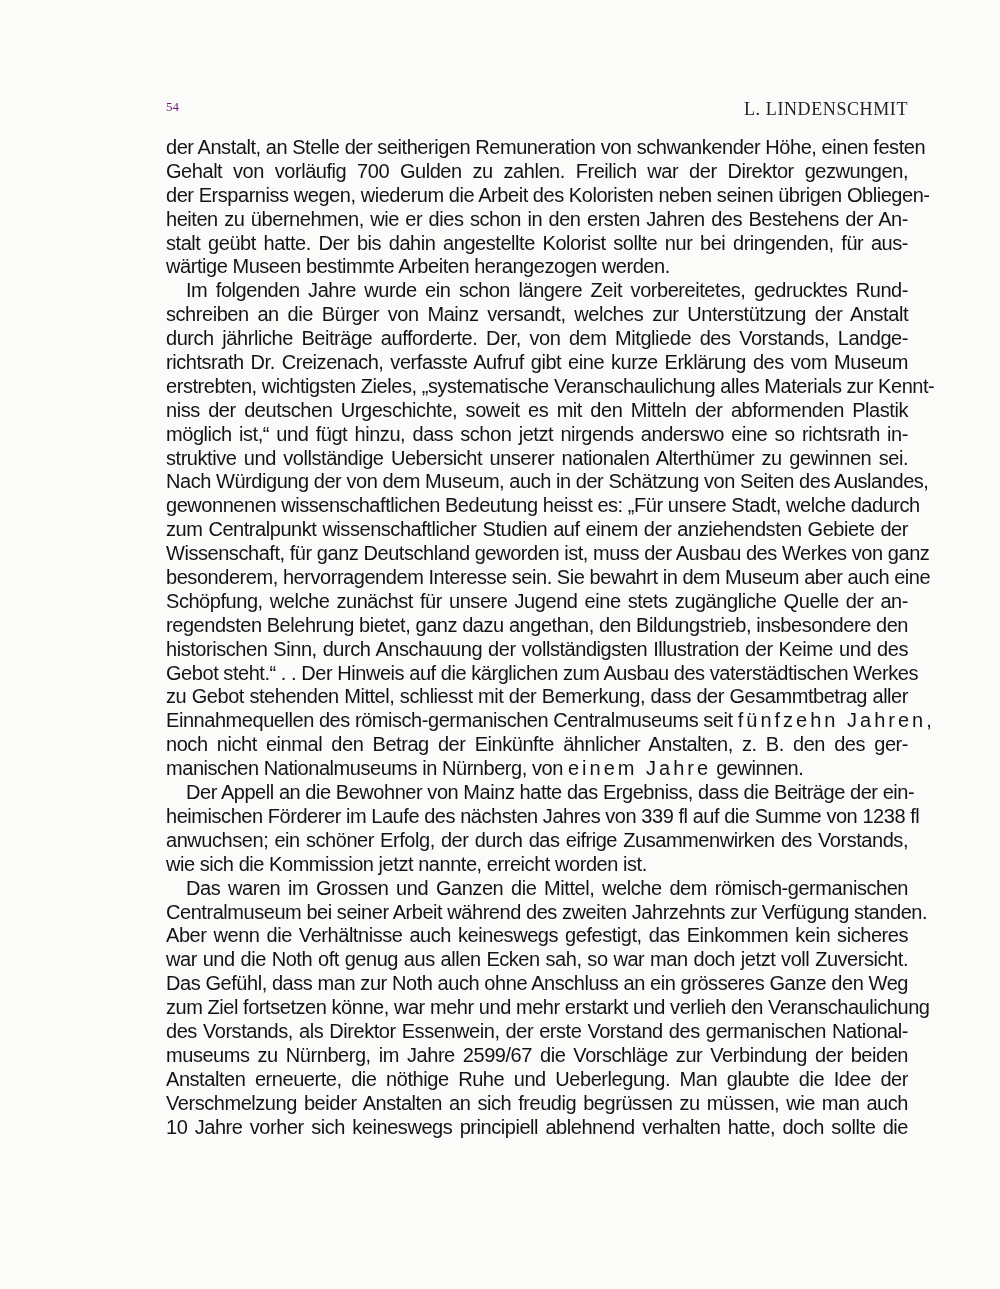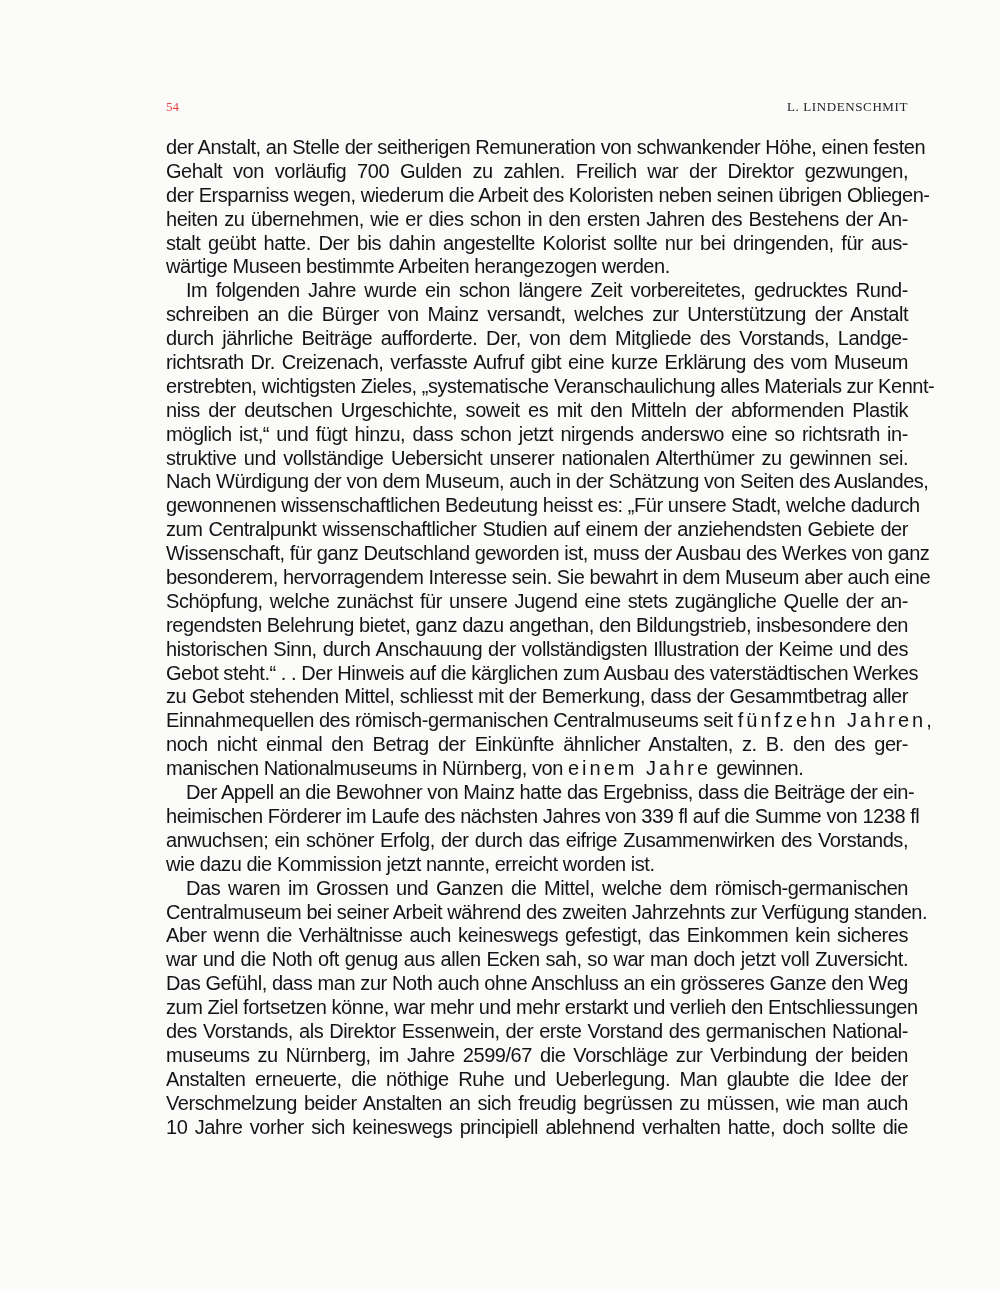--- a/index.html
+++ b/index.html
@@ -10,28 +10,28 @@
       position: relative;
       overflow: hidden;
       color: #141414;
     }
     .page-number {
       position: absolute;
       left: 166px;
       top: 99px;
       font-family: "Liberation Serif", serif;
       font-size: 13px;
-      color: #ef4444;
+      color: #701a75;
     }
     .running-head {
       position: absolute;
       right: 92px;
       top: 99px;
       font-family: "Liberation Serif", serif;
-      font-size: 13px;
+      font-size: 18px;
       letter-spacing: 0.6px;
       color: #222;
     }
     .body-text {
       position: absolute;
       left: 166px;
       top: 136px;
       width: 742px;
     }
     .line {
@@ -91,27 +91,27 @@
     <span class="line">historischen Sinn, durch Anschauung der vollständigsten Illustration der Keime und des</span>
     <span class="line">Gebot steht.“ . .  Der Hinweis auf die kärglichen zum Ausbau des vaterstädtischen Werkes</span>
     <span class="line">zu Gebot stehenden Mittel, schliesst mit der Bemerkung, dass der Gesammtbetrag aller</span>
     <span class="line"><span>Einnahmequellen des römisch-germanischen Centralmuseums seit</span> <span class="spaced">fünfzehn Jahren,</span></span>
     <span class="line">noch nicht einmal den Betrag der Einkünfte ähnlicher Anstalten, z. B. den des ger-</span>
     <span class="line last"><span>manischen Nationalmuseums in Nürnberg, von</span> <span class="spaced">einem Jahre</span><span> gewinnen.</span></span>
 
     <span class="line indent">Der Appell an die Bewohner von Mainz hatte das Ergebniss, dass die Beiträge der ein-</span>
     <span class="line">heimischen Förderer im Laufe des nächsten Jahres von 339 fl auf die Summe von 1238 fl</span>
     <span class="line">anwuchsen; ein schöner Erfolg, der durch das eifrige Zusammenwirken des Vorstands,</span>
-    <span class="line last">wie dazu die Kommission jetzt nannte, erreicht worden ist.</span>
+    <span class="line last">wie sich die Kommission jetzt nannte, erreicht worden ist.</span>
 
     <span class="line indent">Das waren im Grossen und Ganzen die Mittel, welche dem römisch-germanischen</span>
     <span class="line">Centralmuseum bei seiner Arbeit während des zweiten Jahrzehnts zur Verfügung standen.</span>
     <span class="line">Aber wenn die Verhältnisse auch keineswegs gefestigt, das Einkommen kein sicheres</span>
     <span class="line">war und die Noth oft genug aus allen Ecken sah, so war man doch jetzt voll Zuversicht.</span>
     <span class="line">Das Gefühl, dass man zur Noth auch ohne Anschluss an ein grösseres Ganze den Weg</span>
-    <span class="line">zum Ziel fortsetzen könne, war mehr und mehr erstarkt und verlieh den Entschliessungen</span>
+    <span class="line">zum Ziel fortsetzen könne, war mehr und mehr erstarkt und verlieh den Veranschaulichung</span>
     <span class="line">des Vorstands, als Direktor Essenwein, der erste Vorstand des germanischen National-</span>
     <span class="line">museums zu Nürnberg, im Jahre 2599/67 die Vorschläge zur Verbindung der beiden</span>
     <span class="line">Anstalten erneuerte, die nöthige Ruhe und Ueberlegung.  Man glaubte die Idee der</span>
     <span class="line">Verschmelzung beider Anstalten an sich freudig begrüssen zu müssen, wie man auch</span>
     <span class="line">10 Jahre vorher sich keineswegs principiell ablehnend verhalten hatte, doch sollte die</span>
   </div>
 </div>
 
 </body></html>

